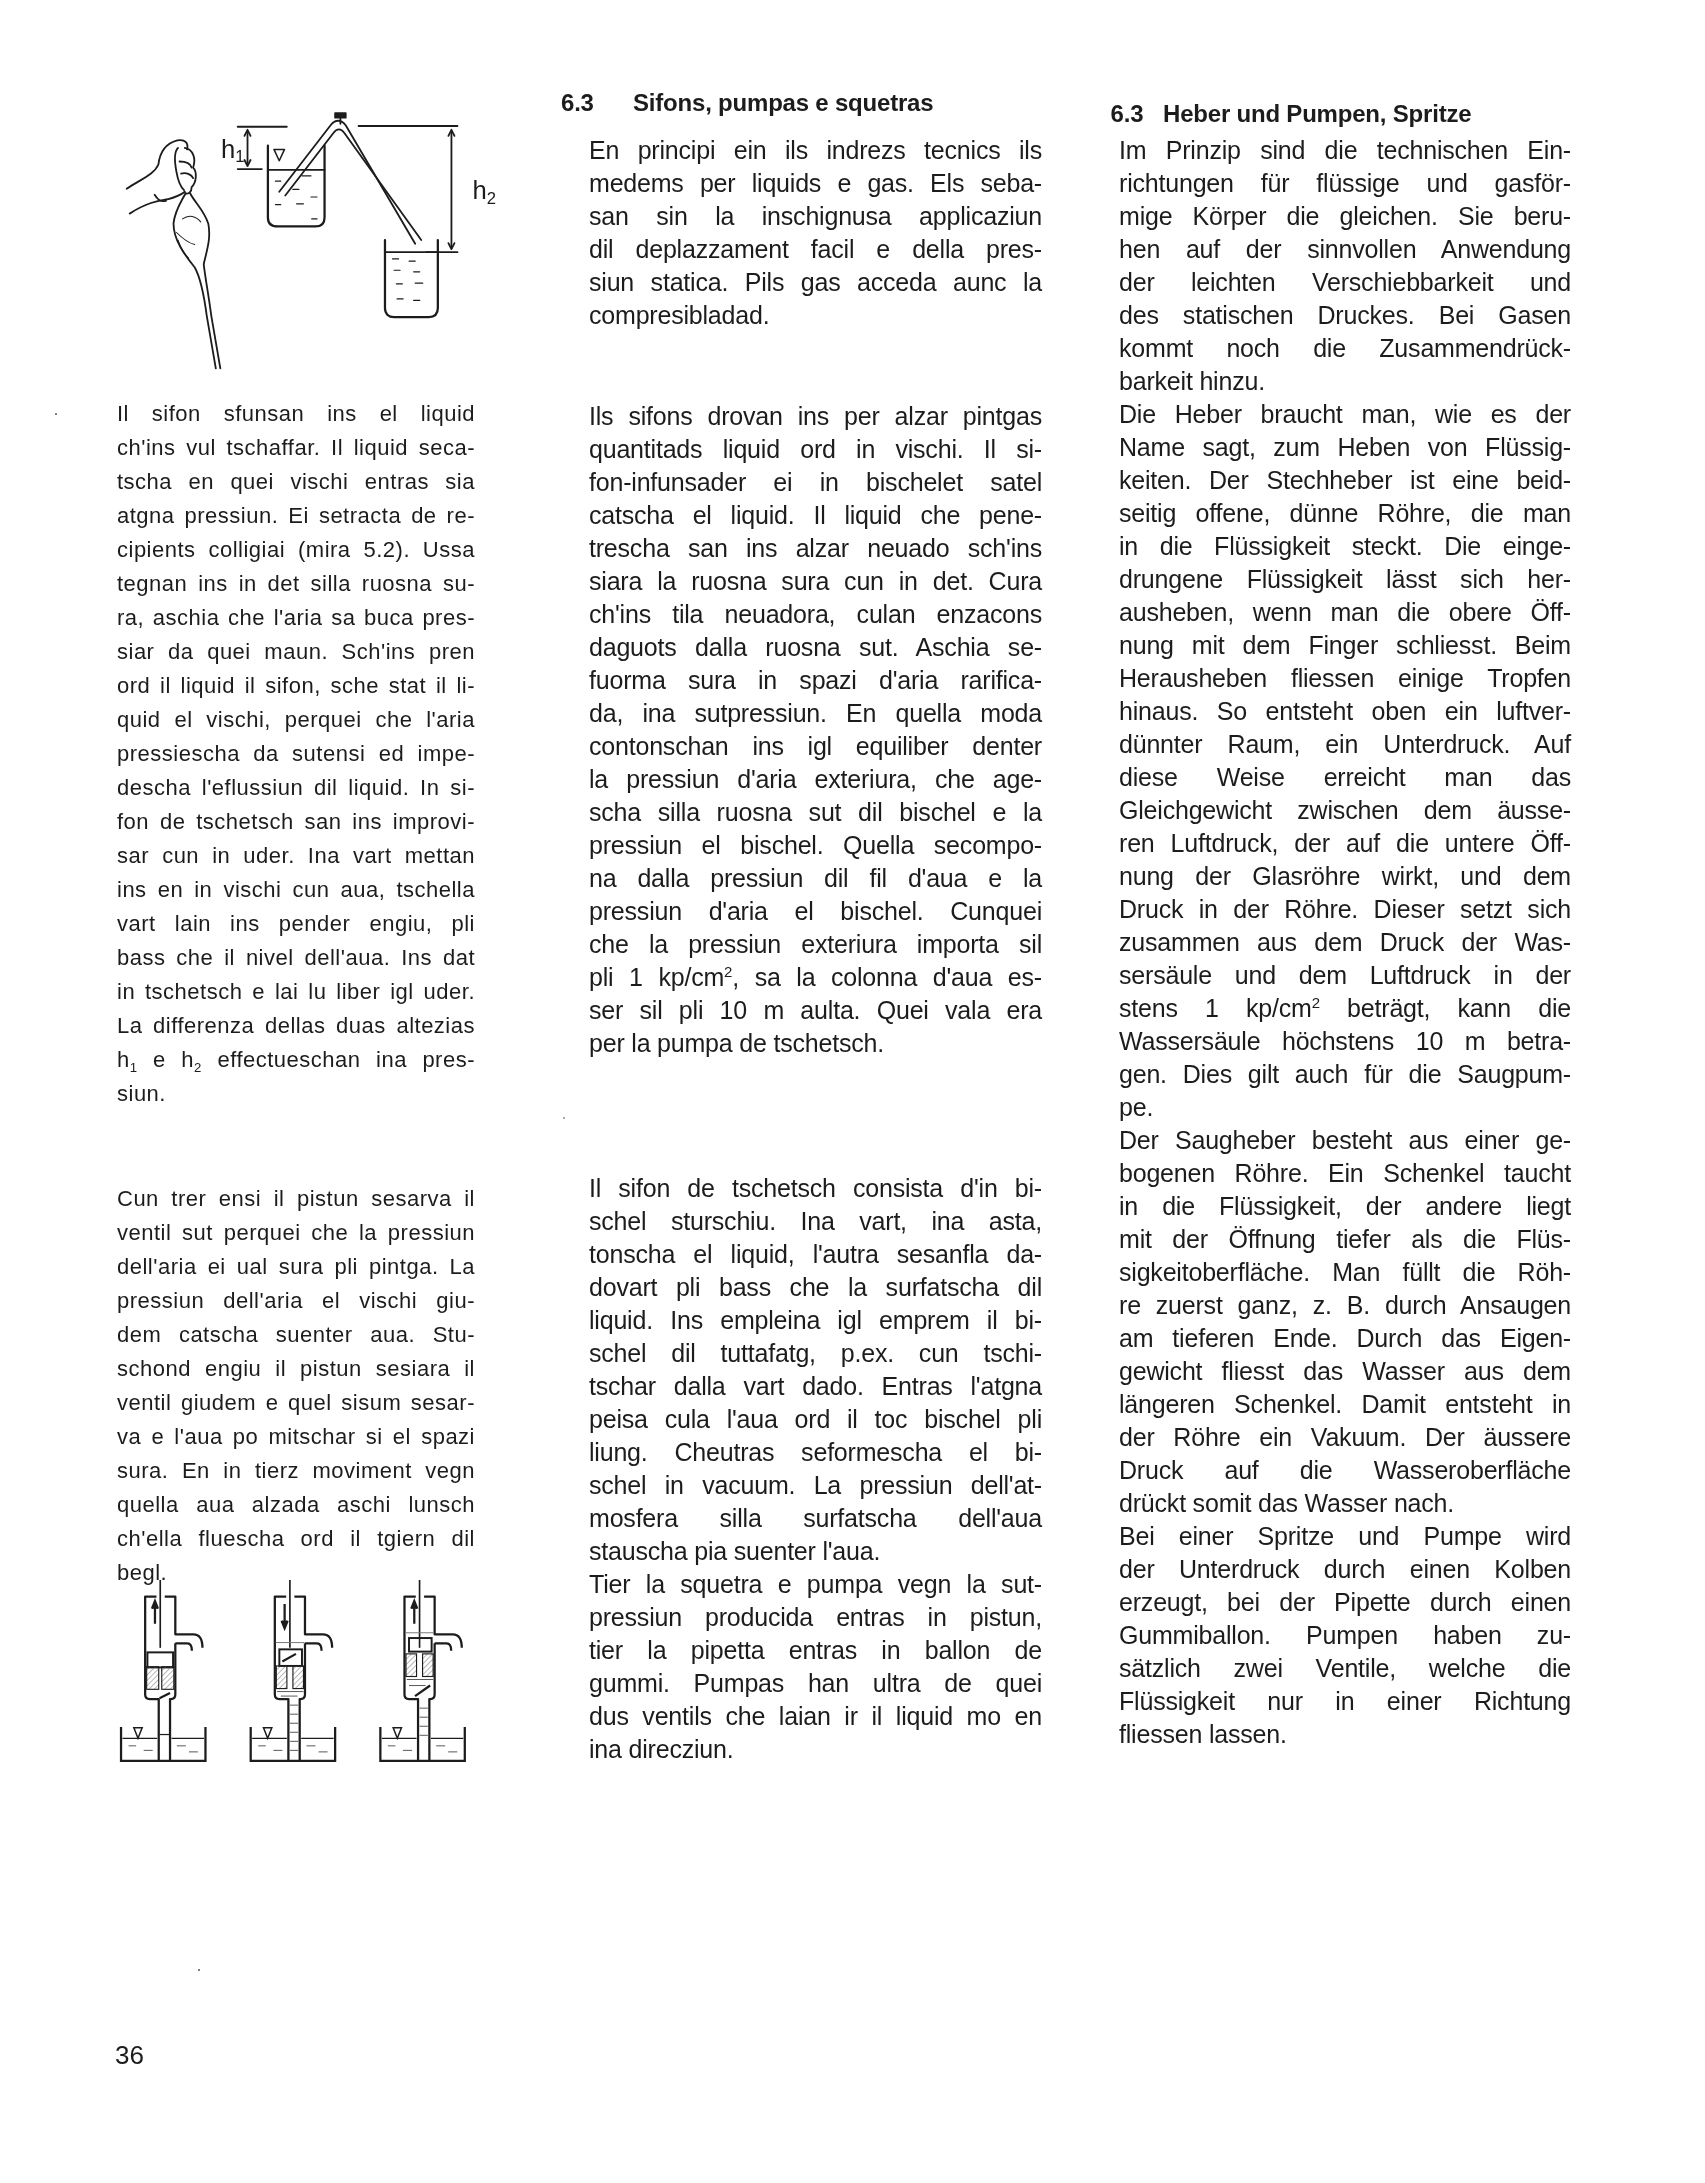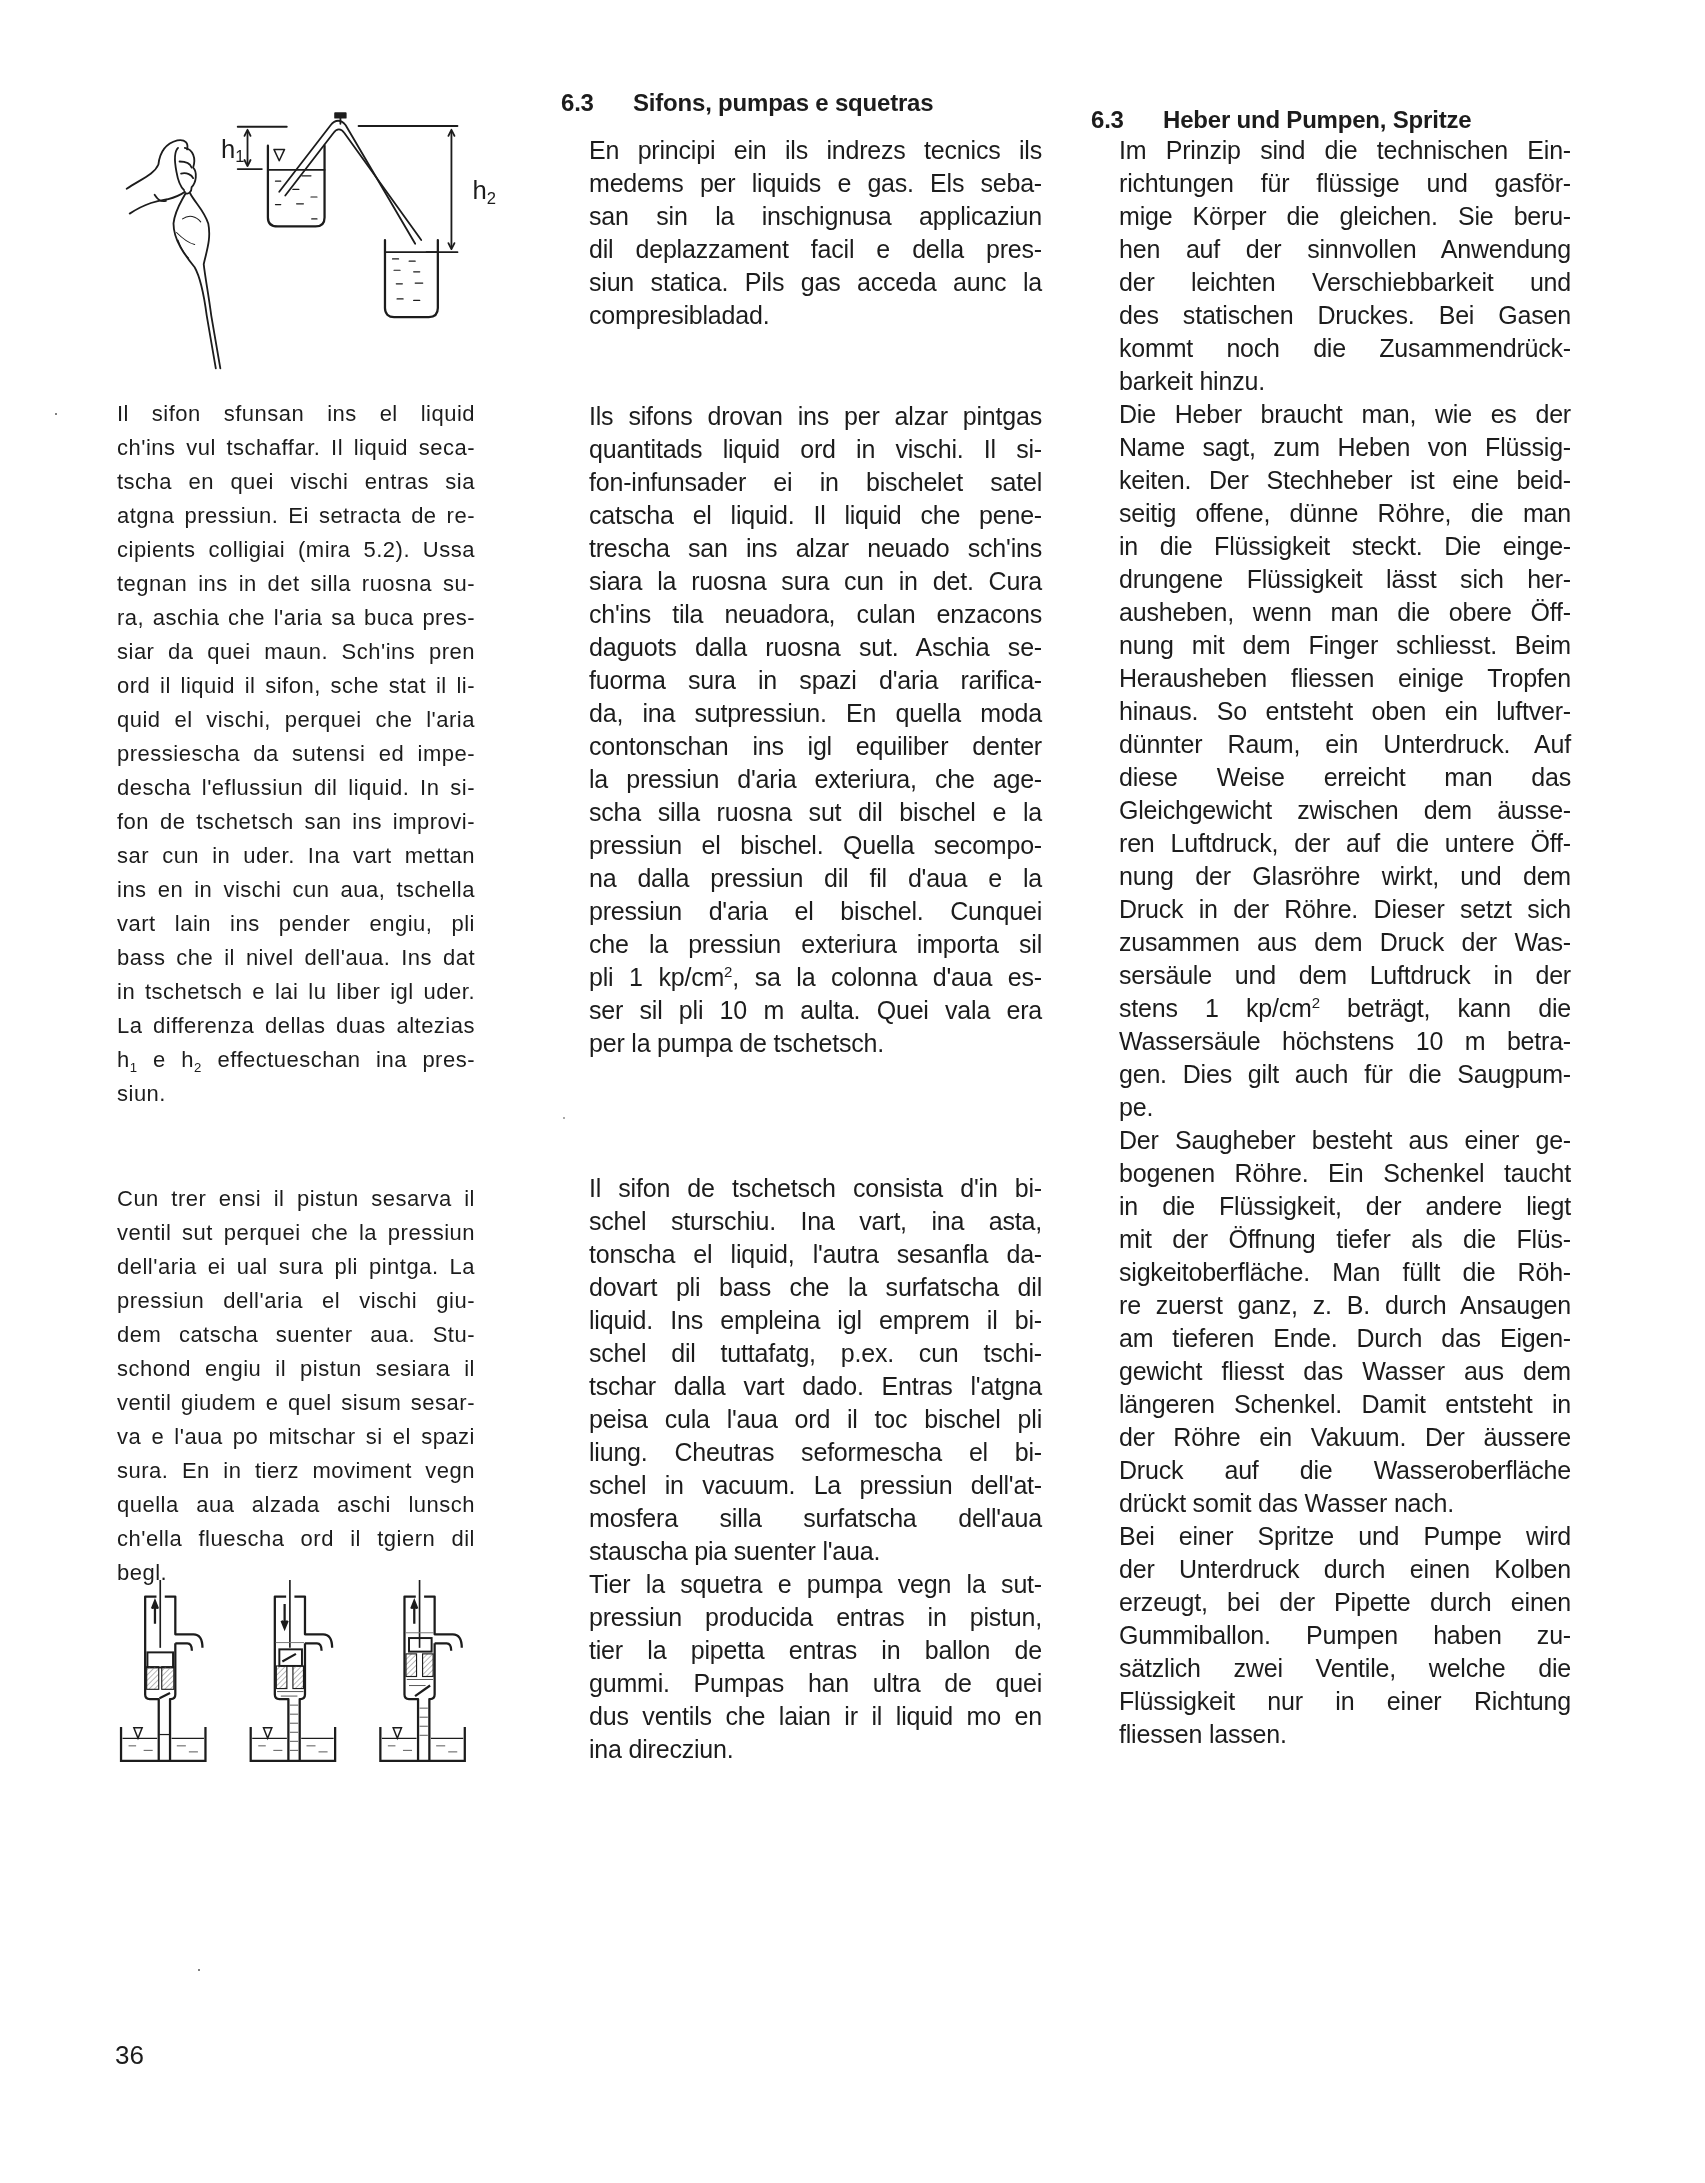--- a/index.html
+++ b/index.html
@@ -264,21 +264,21 @@
       <span class="ln last">stauscha pia suenter l'aua.</span>
       <span class="ln">Tier la squetra e pumpa vegn la sut-</span>
       <span class="ln">pressiun producida entras in pistun,</span>
       <span class="ln">tier la pipetta entras in ballon de</span>
       <span class="ln">gummi. Pumpas han ultra de quei</span>
       <span class="ln">dus ventils che laian ir il liquid mo en</span>
       <span class="ln last">ina direcziun.</span>
     </div>
 </div>
 
-<h2 class="heading" style="left:1091px;top:106px;">
+<h2 class="heading" style="left:1091px;top:100px;text-align:center;">
   <span class="num">6.3</span><span>Heber und Pumpen, Spritze</span>
 </h2>
 <div class="col right" style="left:1091px;top:134px;width:480px;">
   <div class="para" id="right-p">
       <span class="ln">Im Prinzip sind die technischen Ein-</span>
       <span class="ln">richtungen für flüssige und gasför-</span>
       <span class="ln">mige Körper die gleichen. Sie beru-</span>
       <span class="ln">hen auf der sinnvollen Anwendung</span>
       <span class="ln">der leichten Verschiebbarkeit und</span>
       <span class="ln">des statischen Druckes. Bei Gasen</span>

